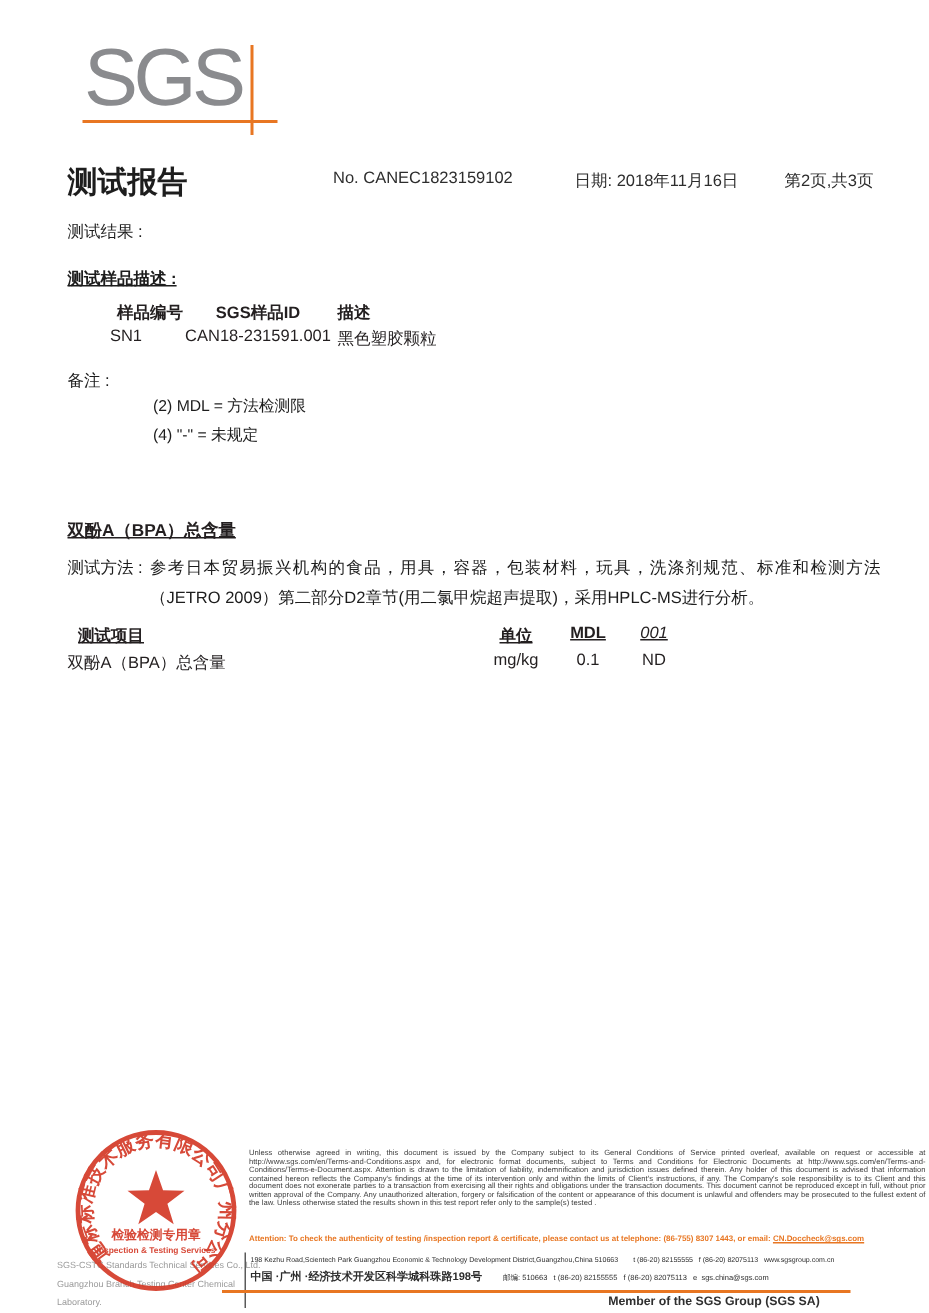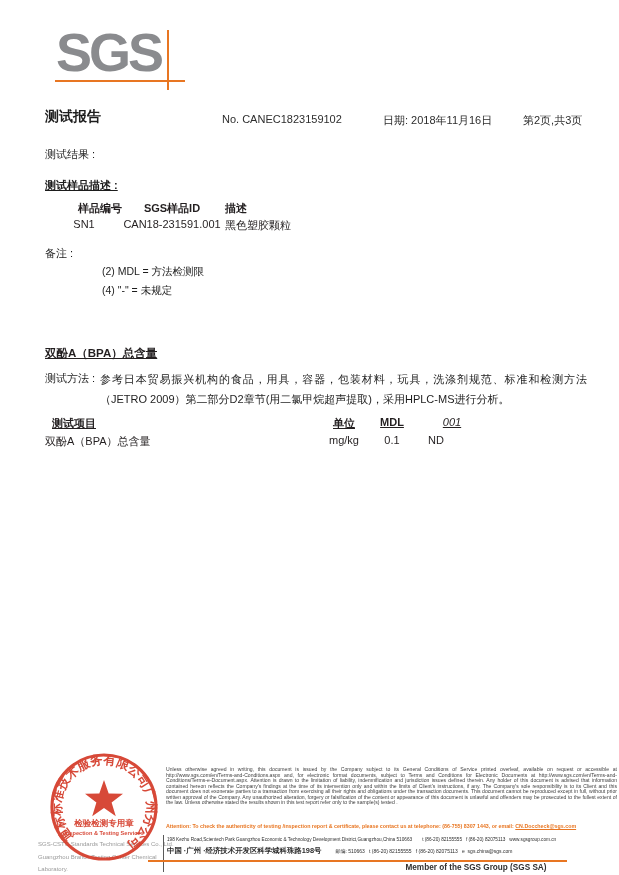--- a/index.html
+++ b/index.html
@@ -5,25 +5,25 @@
   html,body{margin:0;padding:0;background:#ffffff;}
   .page{
     position:relative;width:619px;height:875px;background:#ffffff;
     font-family:"Liberation Sans",sans-serif;color:#231f20;overflow:hidden;
   }
   .abs{position:absolute;}
   .u{text-decoration:underline;}
   .i{font-style:italic;}
   .ctr{transform:translateX(-50%);}
   
-  .logo-text{left:56px;top:24px;font-size:54px;line-height:56px;font-weight:bold;
+  .logo-text{left:56px;top:24px;font-size:54px;line-height:56px;font-weight:normal;
     letter-spacing:-3px;color:#8a8b8e;font-family:"Liberation Sans",sans-serif;}
   .hline-top{left:55px;top:80px;width:130px;height:2px;background:#e87622;}
   .vline-top{left:167px;top:30px;width:2px;height:60px;background:#e87622;}
-  .doc-title{left:45px;top:108px;font-size:14px;font-weight:bold;color:#1d1d1d;}
+  .doc-title{left:45px;top:108px;font-size:20px;font-weight:bold;color:#1d1d1d;}
   .report-no{left:222px;top:113px;font-size:11px;color:#2d2d2d;}
   .report-date{left:383px;top:113px;font-size:11px;color:#2d2d2d;}
   .page-info{left:523px;top:113px;font-size:11px;color:#2d2d2d;}
   
   .lbl{font-size:11px;color:#1d1d1d;}
   .test-result{left:45px;top:147px;}
   .sample-head{left:45px;top:178px;font-weight:bold;text-decoration:underline;}
   .st-h{top:201px;font-size:11px;font-weight:bold;}
   .st-r{top:218px;font-size:11px;}
   .remarks-lbl{left:45px;top:246px;}
@@ -83,21 +83,21 @@
     <div>(4) "-" = 未规定</div>
   </div>
 
   <div class="abs bpa-head">双酚A（BPA）总含量</div>
   <div class="abs lbl method-lbl">测试方法 :</div>
   <div class="abs method-text">参考日本贸易振兴机构的食品，用具，容器，包装材料，玩具，洗涤剂规范、标准和检测方法（JETRO 2009）第二部分D2章节(用二氯甲烷超声提取)，采用HPLC-MS进行分析。</div>
 
   <div class="abs rt-h" style="left:52px;">测试项目</div>
   <div class="abs rt-h ctr" style="left:344px;">单位</div>
   <div class="abs rt-h ctr" style="left:392px;">MDL</div>
-  <div class="abs rt-h ctr i" style="left:436px;font-weight:normal;margin-left:16px;">001</div>
+  <div class="abs rt-h ctr i" style="left:436px;font-weight:normal;">001</div>
   <div class="abs rt-r" style="left:45px;">双酚A（BPA）总含量</div>
   <div class="abs rt-r ctr" style="left:344px;">mg/kg</div>
   <div class="abs rt-r ctr" style="left:392px;">0.1</div>
   <div class="abs rt-r ctr" style="left:436px;">ND</div>
 
   <div class="abs company">
     <div>SGS-CSTC Standards Technical Services Co., Ltd.</div>
     <div>Guangzhou Branch Testing Center Chemical Laboratory.</div>
   </div>
 

